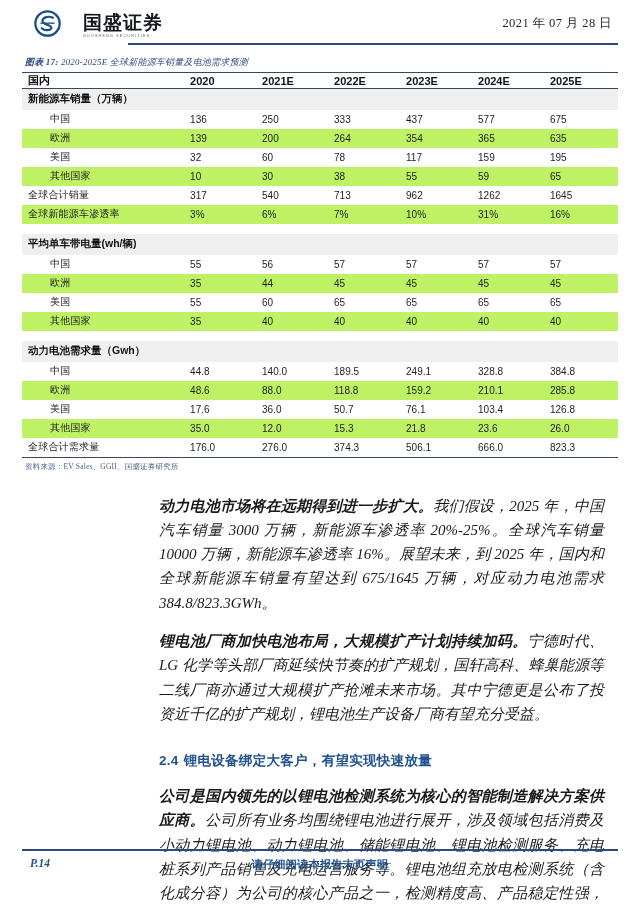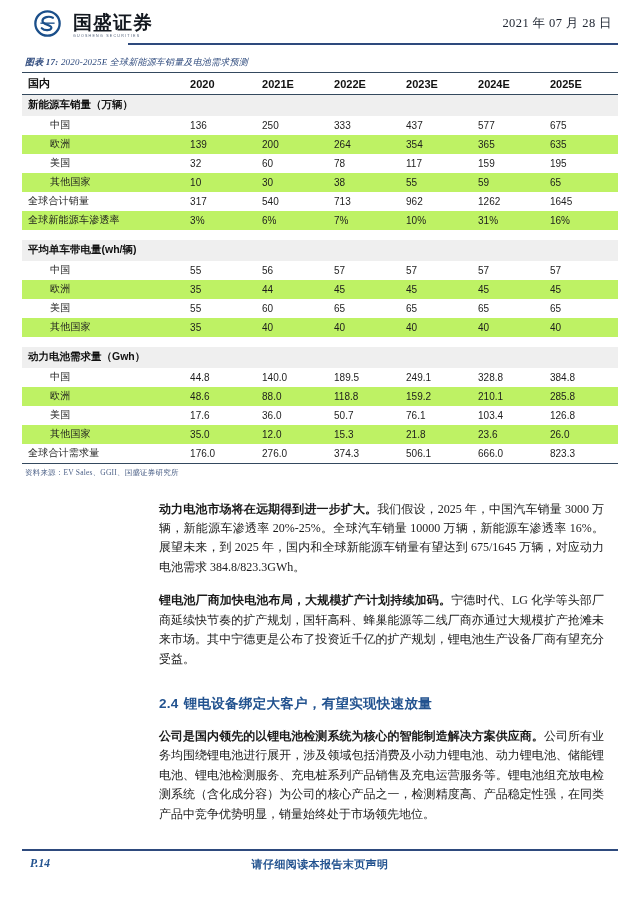--- a/index.html
+++ b/index.html
@@ -30,21 +30,21 @@
     height: 48px;
     padding: 0 22px;
     display: flex;
     align-items: center;
     justify-content: space-between;
   }
 
   .brand {
     display: flex;
     align-items: flex-end;
-    gap: 12px;
+    gap: 22px;
     padding-left: 12px;
   }
 
   .brand-mark {
     width: 27px;
     height: 27px;
     flex: 0 0 27px;
     position: relative;
     margin-bottom: 2px;
   }
@@ -127,21 +127,21 @@
     font-size: 10px;
     color: #1d1d1d;
   }
 
   .tbl thead th {
     font-weight: bold;
     font-size: 11px;
     color: #111111;
     border-top: 1.6px solid #34495e;
     border-bottom: 1.6px solid #34495e;
-    height: 22px;
+    height: 16px;
     text-align: left;
   }
   .tbl thead th.col-label { padding-left: 6px; }
   .tbl thead th.col-val { padding-left: 4px; }
 
   tr.band-head td {
     background: #efefef;
     font-weight: bold;
     font-size: 10.5px;
     padding-left: 6px;
@@ -187,25 +187,26 @@
   }
 
   
   .body-block {
     margin-left: 137px;
     margin-right: 14px;
   }
 
   p.para {
     font-family: "Liberation Serif", "DejaVu Serif", serif;
-    font-size: 12px;
+    font-size: 15px;
     line-height: 1.62;
     color: #1a1a1a;
     text-align: justify;
     text-justify: inter-character;
+    font-style: italic;
   }
 
   p.para b {
     font-weight: bold;
   }
 
   .p-first { margin-top: 22px; }
   .p-second { margin-top: 14px; }
 
   h2.sec-head {

